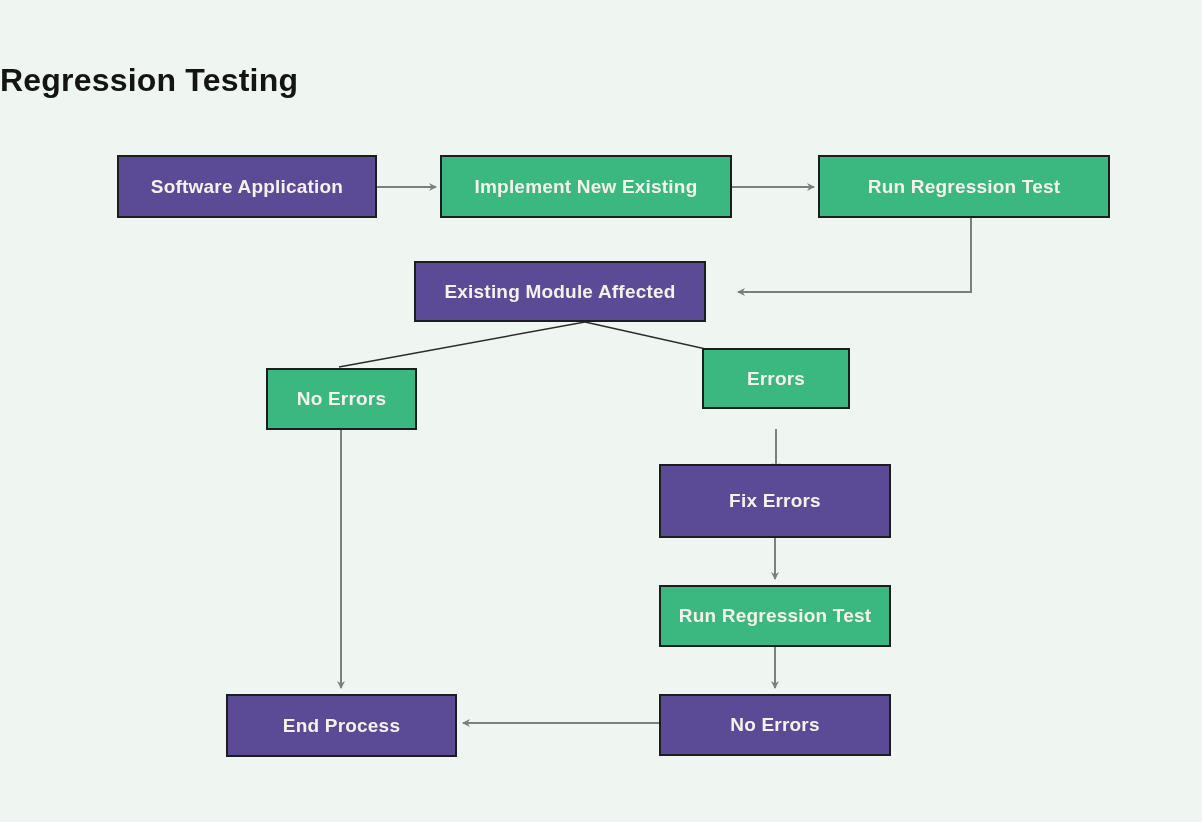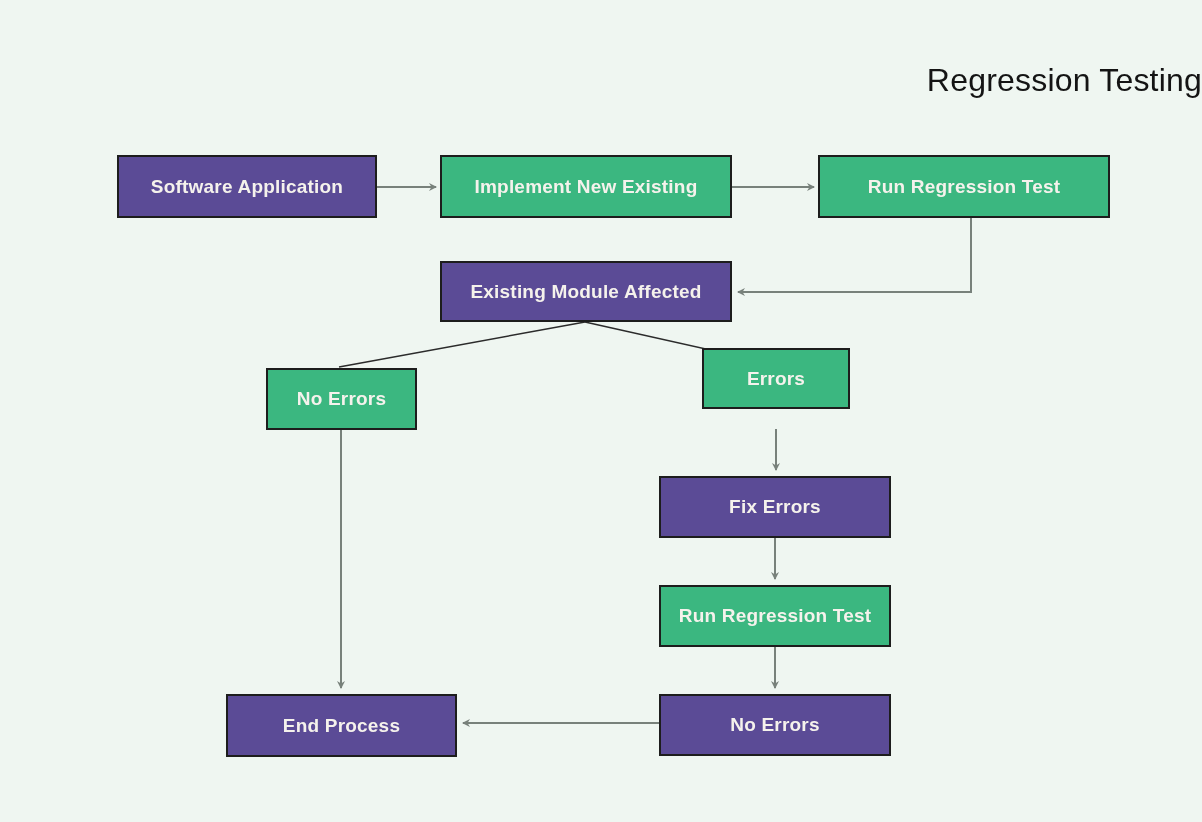--- a/index.html
+++ b/index.html
@@ -10,23 +10,23 @@
   }
   #canvas {
     position: relative;
     width: 1202px; height: 822px;
     background: var(--bg, #eff6f1);
   }
   #diagram-title {
     position: absolute;
     left: 0; right: 0; top: 62px;
     margin: 0;
-    text-align: right;
+    text-align: left;
     font-size: 32px;
-    font-weight: 400;
+    font-weight: 700;
     letter-spacing: 0.2px;
     color: var(--title-color, #141414);
   }
   #connector-layer {
     position: absolute;
     left: 0; top: 0;
     width: 1202px; height: 822px;
     pointer-events: none;
   }
   .flow-node {
@@ -72,30 +72,30 @@
   <div id="nodes">
       <div class="flow-node fill-purple" style="left: 93px; top: 155px; width: 260px; height: 63px; margin-left: 24px;">
         <span class="node-label">Software Application</span>
       </div>
       <div class="flow-node fill-green" style="left: 440px; top: 155px; width: 292px; height: 63px;">
         <span class="node-label">Implement New Existing</span>
       </div>
       <div class="flow-node fill-green" style="left: 818px; top: 155px; width: 292px; height: 63px;">
         <span class="node-label">Run Regression Test</span>
       </div>
-      <div class="flow-node fill-purple" style="left: 440px; top: 261px; width: 292px; height: 61px;">
+      <div class="flow-node fill-purple" style="left: 414px; top: 261px; width: 292px; height: 61px;">
         <span class="node-label">Existing Module Affected</span>
       </div>
       <div class="flow-node fill-green" style="left: 266px; top: 368px; width: 151px; height: 62px;">
         <span class="node-label">No Errors</span>
       </div>
       <div class="flow-node fill-green" style="left: 702px; top: 348px; width: 148px; height: 61px;">
         <span class="node-label">Errors</span>
       </div>
-      <div class="flow-node fill-purple" style="left: 659px; top: 476px; width: 232px; height: 62px;">
+      <div class="flow-node fill-purple" style="left: 659px; top: 464px; width: 232px; height: 74px;">
         <span class="node-label">Fix Errors</span>
       </div>
       <div class="flow-node fill-green" style="left: 659px; top: 585px; width: 232px; height: 62px;">
         <span class="node-label">Run Regression Test</span>
       </div>
       <div class="flow-node fill-purple" style="left: 659px; top: 694px; width: 232px; height: 62px;">
         <span class="node-label">No Errors</span>
       </div>
       <div class="flow-node fill-purple" style="left: 226px; top: 694px; width: 231px; height: 63px;">
         <span class="node-label">End Process</span>

